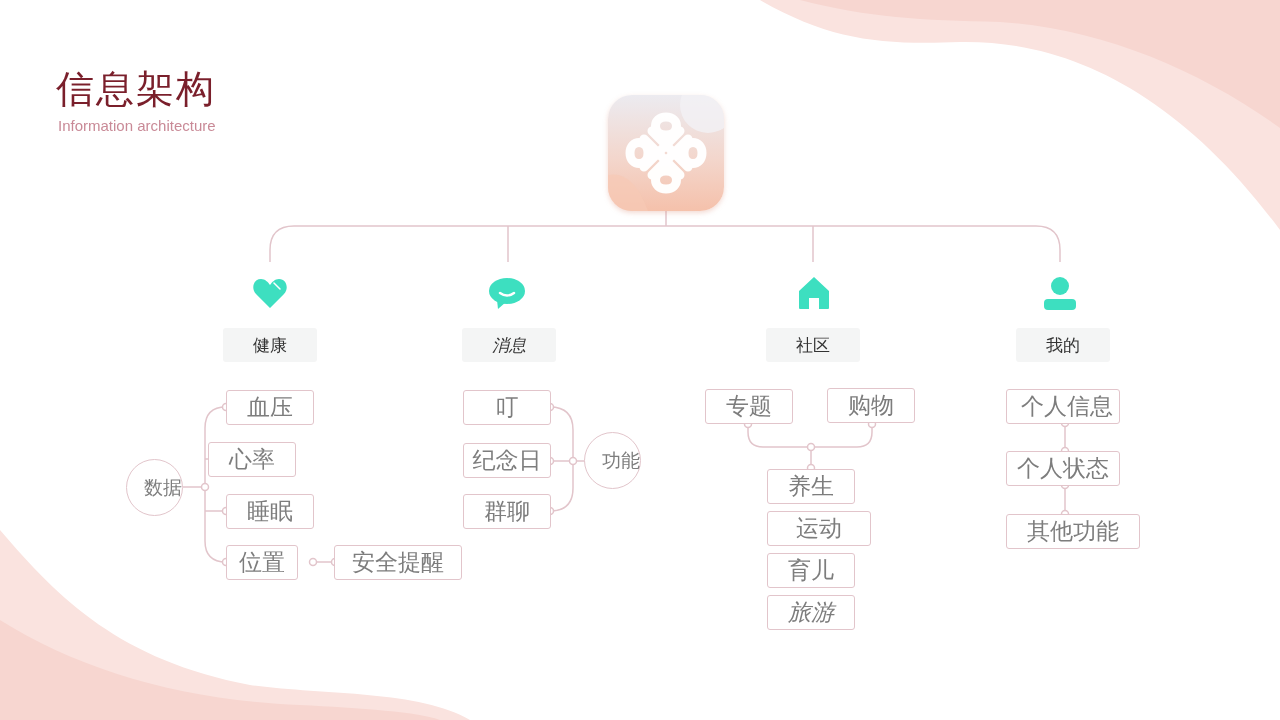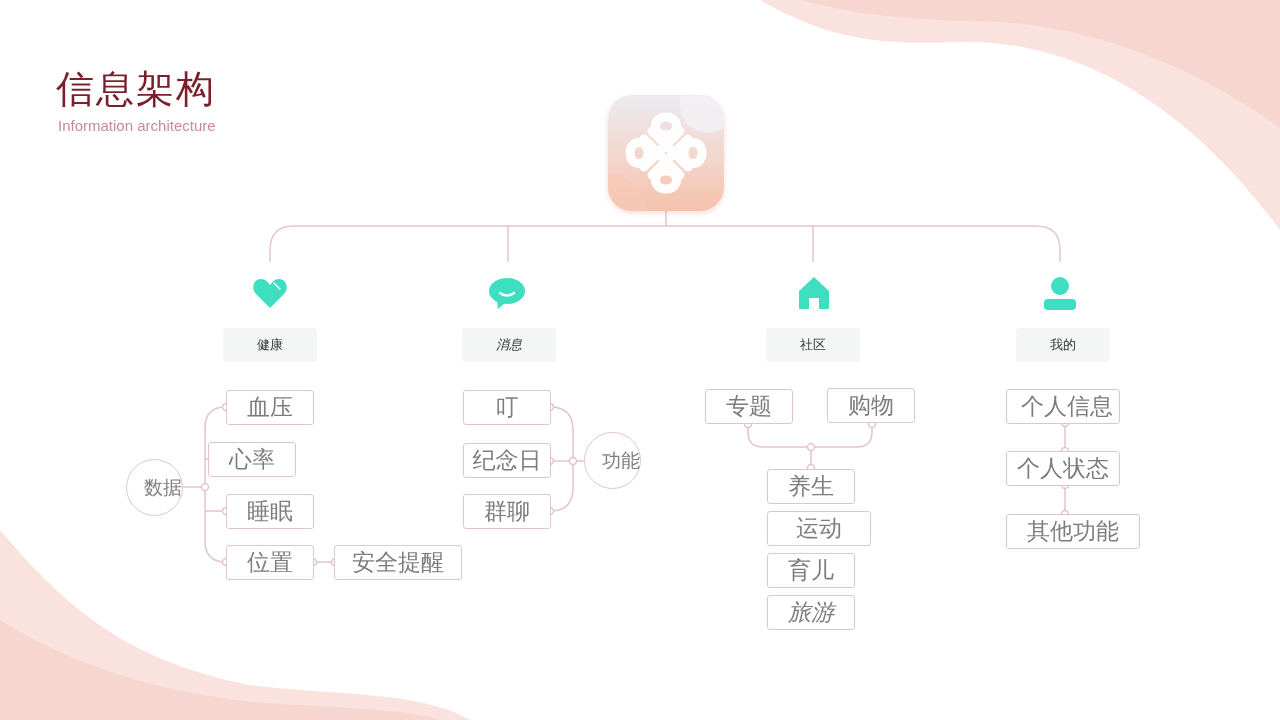--- a/index.html
+++ b/index.html
@@ -27,21 +27,21 @@
     position: absolute; left: 608px; top: 95px; width: 116px; height: 116px;
     border-radius: 24px; overflow: hidden; z-index: 2;
     background: linear-gradient(180deg, #ecebf0 0%, #f3d6cc 55%, #f5c1ab 100%);
     box-shadow: 0 2px 5px rgba(220,150,130,0.35);
   }
 
   .cat-icon { position: absolute; z-index: 2; }
   .cat-label {
     position: absolute; z-index: 2;
     width: 94px; height: 34px; background: #f4f5f5; border-radius: 3px;
-    font-size: 13px; color: #333; text-align: center; line-height: 34px;
+    font-size: 17px; color: #333; text-align: center; line-height: 34px;
   }
 
   .node {
     position: absolute; z-index: 2;
     border: 1.5px solid #e2c5cb; border-radius: 3px; background: #fff;
     font-size: 23px; color: #7d7d7d; text-align: center;
     height: 35px; line-height: 32px;
   }
   .circle {
     position: absolute; z-index: 2;
@@ -129,21 +129,21 @@
     <path d="M18,32 L4,18 C-1,13 1,3 9,3 C13,3 16,6 18,9 C20,6 23,3 27,3 C35,3 37,13 32,18 Z" fill="#3ddfc0"></path>
     <path d="M22,7 L28,13" stroke="#ffffff" stroke-width="1.5" stroke-linecap="round"></path>
   </svg>
 </div>
 <div class="cat-label" style="left:223px;top:328px;">健康</div>
 
 <div class="circle" style="left:126px;top:459px;">数据</div>
 <div class="node" style="left:226px;top:390px;width:88px;">血压</div>
 <div class="node" style="left:208px;top:442px;width:88px;">心率</div>
 <div class="node" style="left:226px;top:494px;width:88px;">睡眠</div>
-<div class="node" style="left:226px;top:545px;width:88px;">位置</div>
+<div class="node" style="left:226px;top:545px;width:72px;">位置</div>
 <div class="node" style="left:334px;top:545px;width:128px;">安全提醒</div>
 
 <div class="cat-icon" style="left:488px;top:276px;">
   <svg width="38" height="34" viewBox="0 0 38 34">
     <ellipse cx="19" cy="15" rx="18" ry="13" fill="#3ddfc0"></ellipse>
     <path d="M9,24 L10,33 L18,26 Z" fill="#3ddfc0"></path>
     <path d="M12,17 Q19,22 26,17" stroke="#ffffff" stroke-width="2.5" fill="none" stroke-linecap="round"></path>
   </svg>
 </div>
 <div class="cat-label" style="left:462px;top:328px;font-style:italic;">消息</div>

